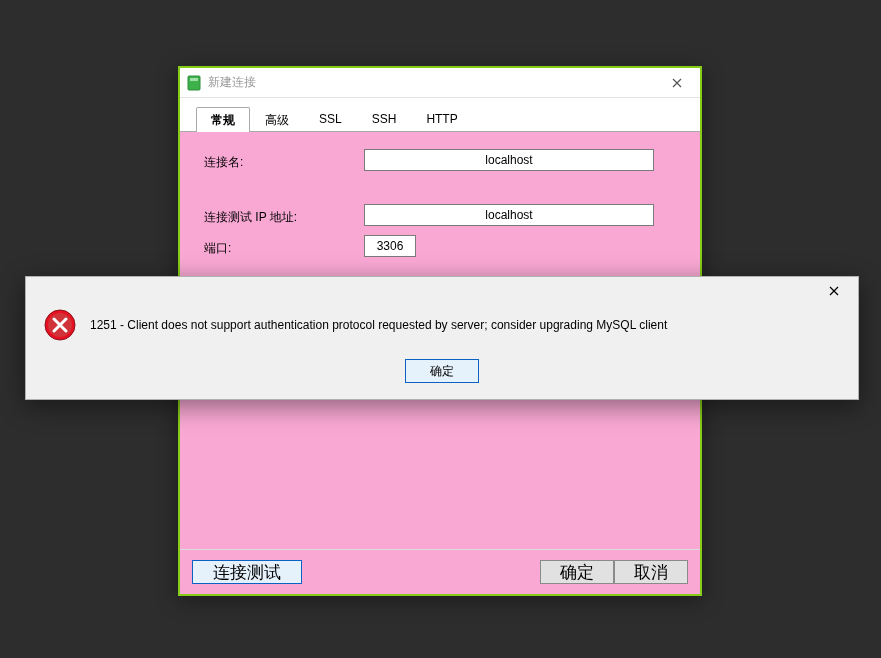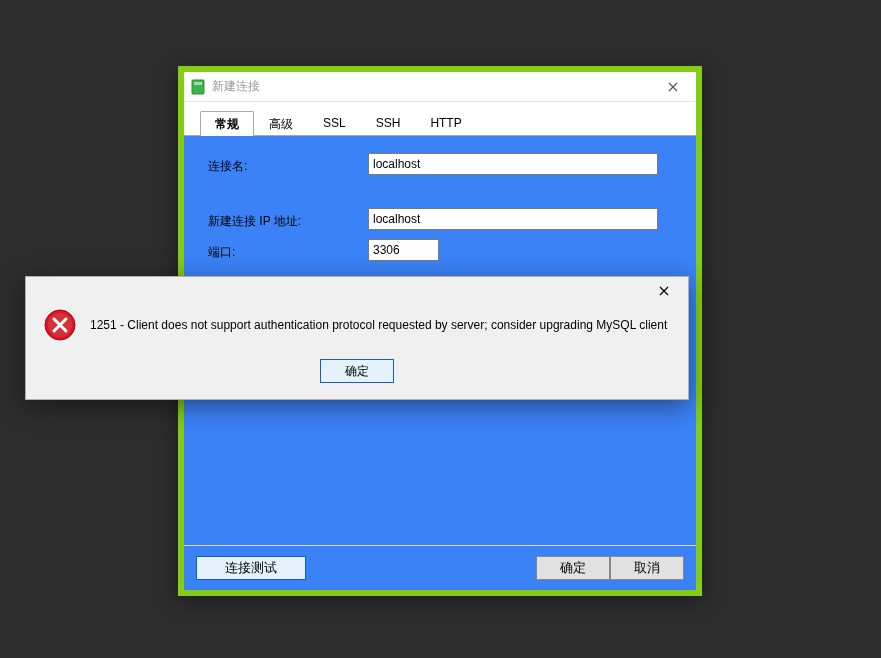--- a/index.html
+++ b/index.html
@@ -13,22 +13,22 @@
       overflow: hidden;
     }
 
     
     .dialog {
       position: absolute;
       left: 178px;
       top: 66px;
       width: 524px;
       height: 530px;
-      background: #3b82f6;
-      border: 6px solid #84cc16;
+      background: #f9a8d4;
+      border: 2px solid #84cc16;
       box-shadow: 0 4px 20px rgba(0,0,0,0.4);
       display: flex;
       flex-direction: column;
     }
     .titlebar {
       height: 30px;
       display: flex;
       align-items: center;
       padding: 0 6px;
       background: #fff;
@@ -93,59 +93,60 @@
       color: #000;
       margin-top: 6px;
     }
     .row input[type=text] {
       height: 22px;
       padding: 0 4px;
       border: 1px solid #7a7a7a;
       font-size: 12px;
       font-family: inherit;
       outline: none;
+      text-align: center;
     }
     .row .field {
       flex: 1;
     }
     .gap { height: 24px; }
     .w-wide { width: 290px; }
-    .w-small { width: 71px; }
+    .w-small { width: 52px; }
 
     
     .button-bar {
       padding: 10px 12px;
       display: flex;
       align-items: center;
       border-top: 1px solid #dcdcdc;
     }
     .btn {
       height: 24px;
       min-width: 74px;
       padding: 0 14px;
       border: 1px solid #8a8a8a;
       background: #e1e1e1;
-      font-size: 13px;
+      font-size: 17px;
       font-family: inherit;
       cursor: pointer;
     }
     .btn.test {
       border: 1px solid #0b61c4;
       background: #e5f1fb;
       min-width: 110px;
     }
     .button-bar .spacer { flex: 1; }
     .button-bar .btn + .btn { }
 
     
     .error-dialog {
       position: absolute;
       left: 25px;
       top: 276px;
-      width: 664px;
+      width: 834px;
       background: #f0f0f0;
       border: 1px solid #b0b0b0;
       box-shadow: 0 6px 24px rgba(0,0,0,0.45);
     }
     .error-dialog .ed-titlebar {
       height: 28px;
       display: flex;
       justify-content: flex-end;
       align-items: center;
       padding: 0 4px;
@@ -213,21 +214,21 @@
     <div class="tab">HTTP</div>
   </div>
 
   <div class="form-area">
     <div class="row">
       <span class="label">连接名:</span>
       <span class="field"><input type="text" class="w-wide" value="localhost" style=""></span>
     </div>
     <div class="gap"></div>
     <div class="row">
-      <span class="label">新建连接 IP 地址:</span>
+      <span class="label">连接测试 IP 地址:</span>
       <span class="field"><input type="text" class="w-wide" value="localhost" style=""></span>
     </div>
     <div class="row">
       <span class="label">端口:</span>
       <span class="field"><input type="text" class="w-small" value="3306" style=""></span>
     </div>
   </div>
 
   <div class="button-bar">
     <button class="btn test">连接测试</button>

